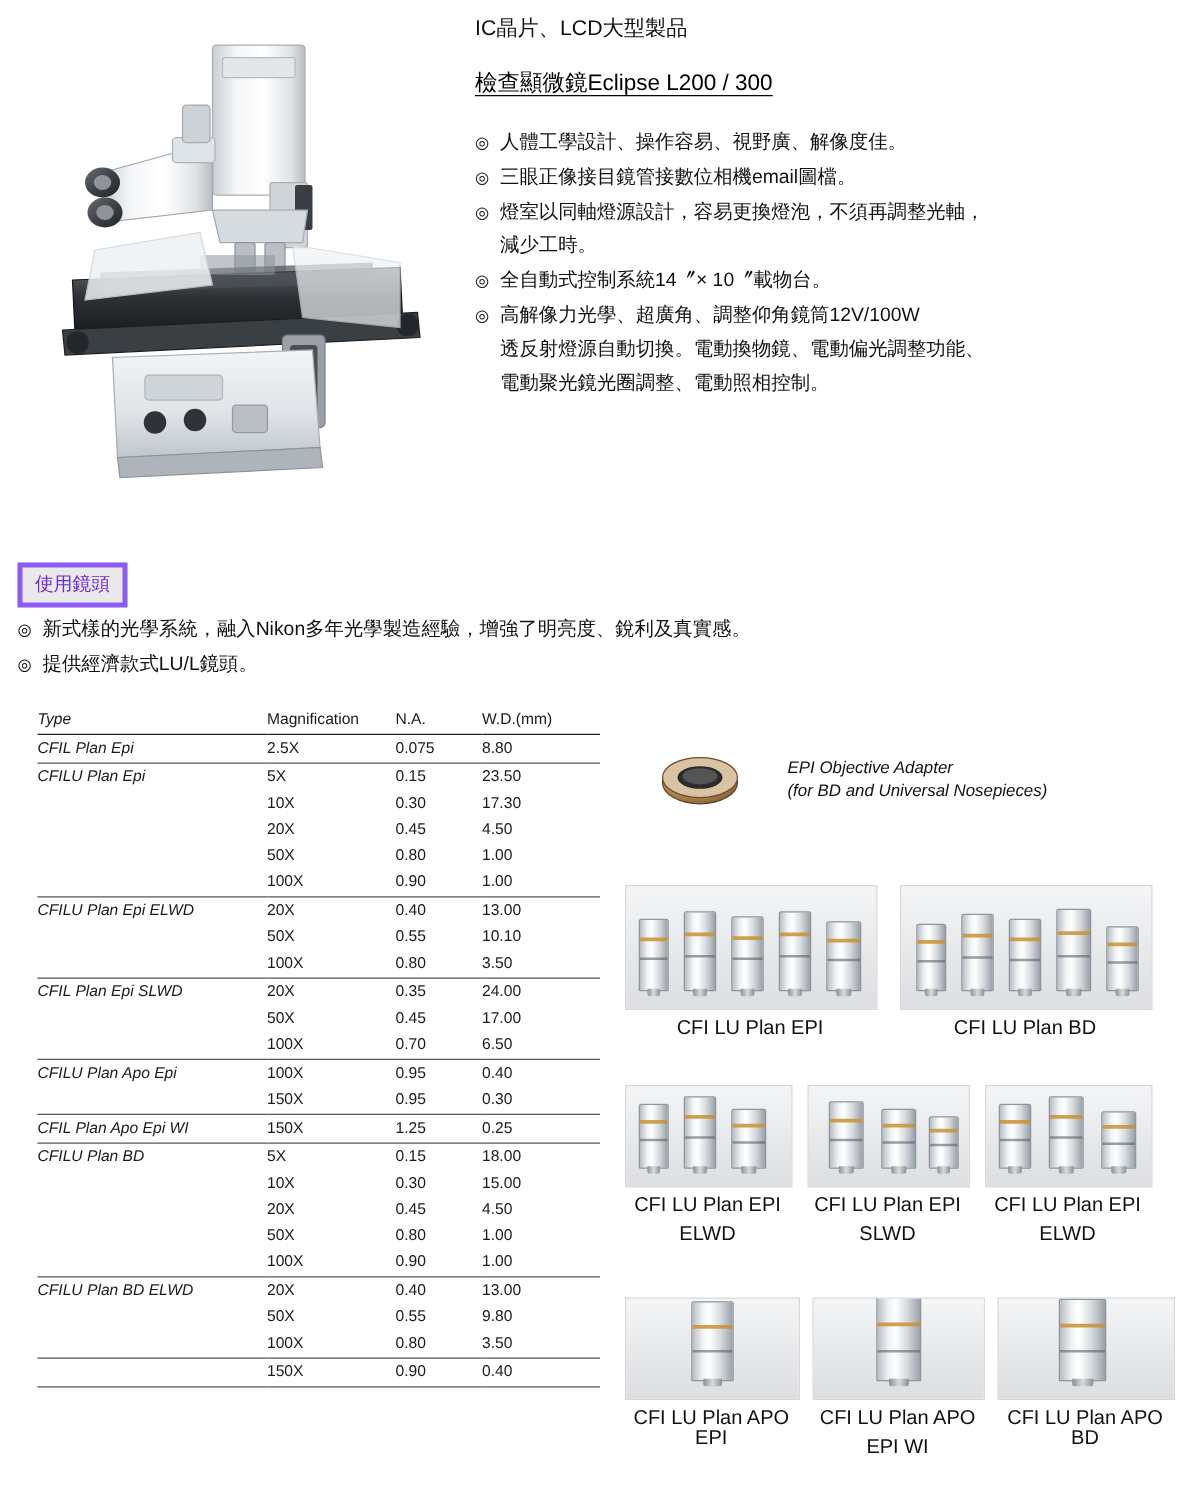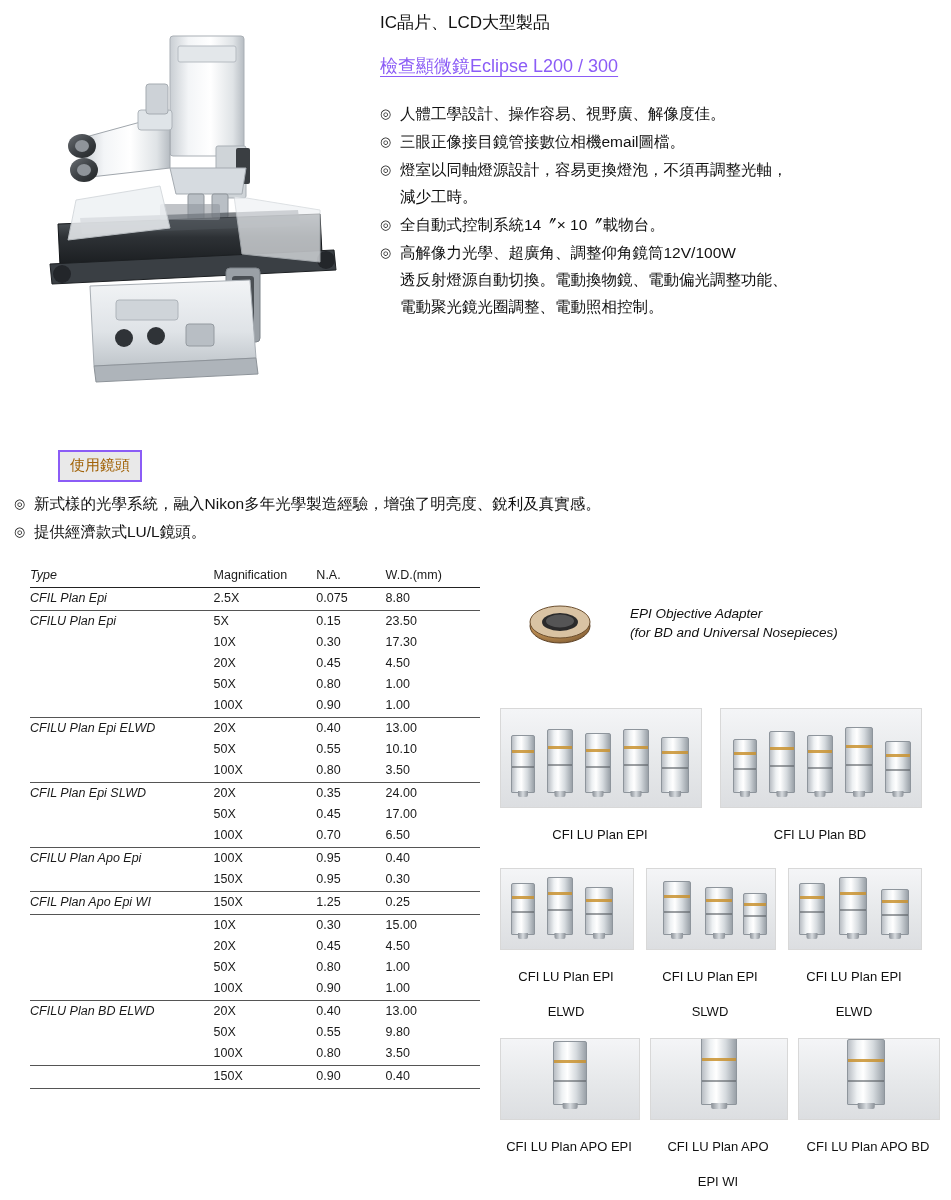--- a/index.html
+++ b/index.html
@@ -32,21 +32,21 @@
   }
   .title-line1 {
     font-size: 17px;
     line-height: 30px;
     color: #111;
   }
   .title-line2 {
     font-size: 18px;
     line-height: 32px;
     margin-top: 12px;
-    color: #8b5cf6;
+    color: #000000;
     text-decoration: underline;
     text-underline-offset: 4px;
     display: inline-block;
   }
   .bullets {
     margin-top: 18px;
   }
   .bullet {
     font-size: 15.5px;
     line-height: 27px;
@@ -76,25 +76,24 @@
     height: 365px;
   }
   .scope svg { display: block; }
 
   
   .section-label {
     position: absolute;
     left: 14px;
     top: 450px;
     background: #e9e9e9;
-    border: 2px solid #8b5cf6;
+    border: 4px solid #8b5cf6;
     padding: 4px 10px 5px 10px;
     font-size: 15px;
-    color: #a16207;
-    margin-left: 44px;
+    color: #6d28d9;
   }
   .lens-notes {
     position: absolute;
     left: 14px;
     top: 490px;
     width: 900px;
   }
   .lens-note {
     font-size: 15.5px;
     line-height: 28px;
@@ -177,24 +176,24 @@
     position: absolute;
   }
   .pimg {
     border: 1px solid #d8d8d8;
     background: linear-gradient(180deg,#f4f5f7 0%, #e6e8ea 55%, #dcdee1 100%);
     position: relative;
     overflow: hidden;
   }
   .pcap {
     text-align: center;
-    font-size: 13px;
+    font-size: 16px;
     line-height: 16px;
     color: #111;
-    margin-top: 19px;
+    margin-top: 7px;
   }
 
   
   .objrow {
     position: absolute;
     bottom: 6px;
     left: 0;
     width: 100%;
     height: 100%;
   }
@@ -445,20 +444,26 @@
         <td class="col-na">0.95</td>
         <td class="col-wd">0.30</td>
       </tr>
       <tr class="grp-end">
         <td class="col-type">CFIL Plan Apo Epi WI</td>
         <td class="col-mag">150X</td>
         <td class="col-na">1.25</td>
         <td class="col-wd">0.25</td>
       </tr>
       <tr>
+        <td class="col-type">CFILU Plan BD</td>
+        <td class="col-mag">5X</td>
+        <td class="col-na">0.15</td>
+        <td class="col-wd">18.00</td>
+      </tr>
+      <tr>
         <td class="col-type"></td>
         <td class="col-mag">10X</td>
         <td class="col-na">0.30</td>
         <td class="col-wd">15.00</td>
       </tr>
       <tr>
         <td class="col-type"></td>
         <td class="col-mag">20X</td>
         <td class="col-na">0.45</td>
         <td class="col-wd">4.50</td>

